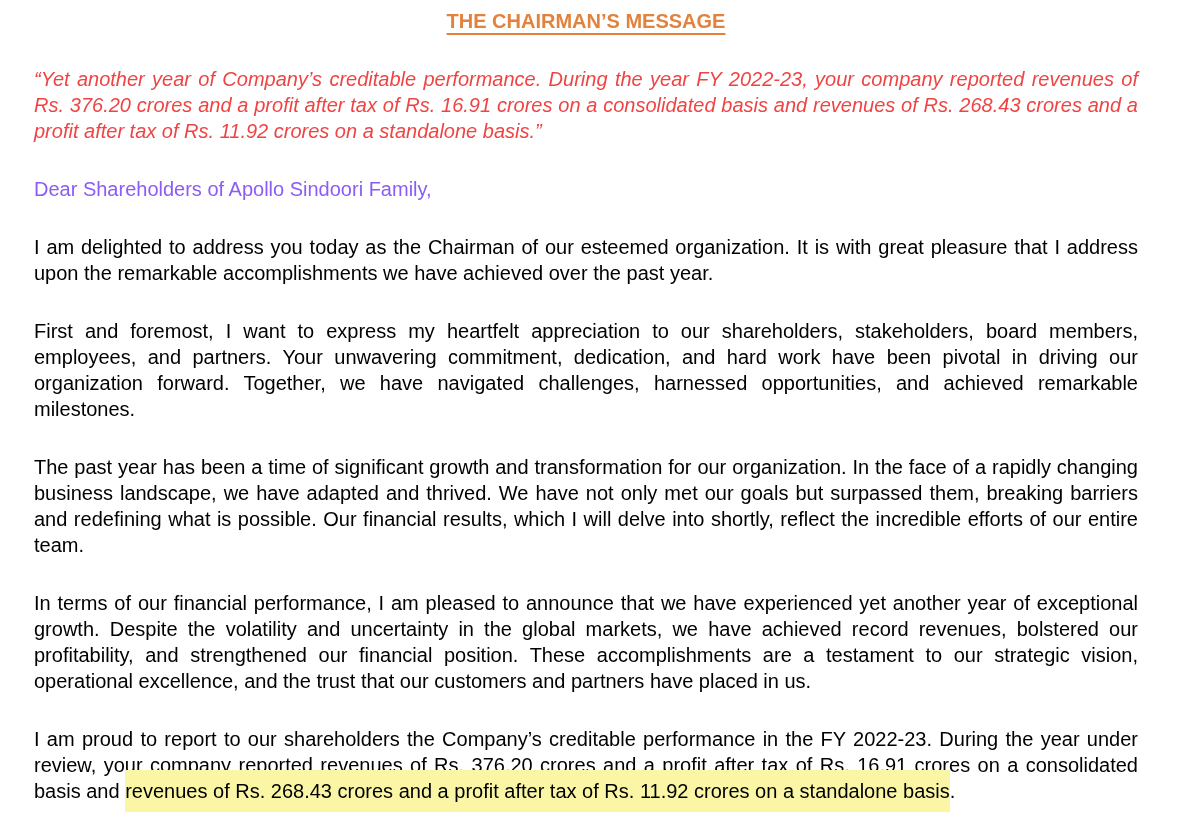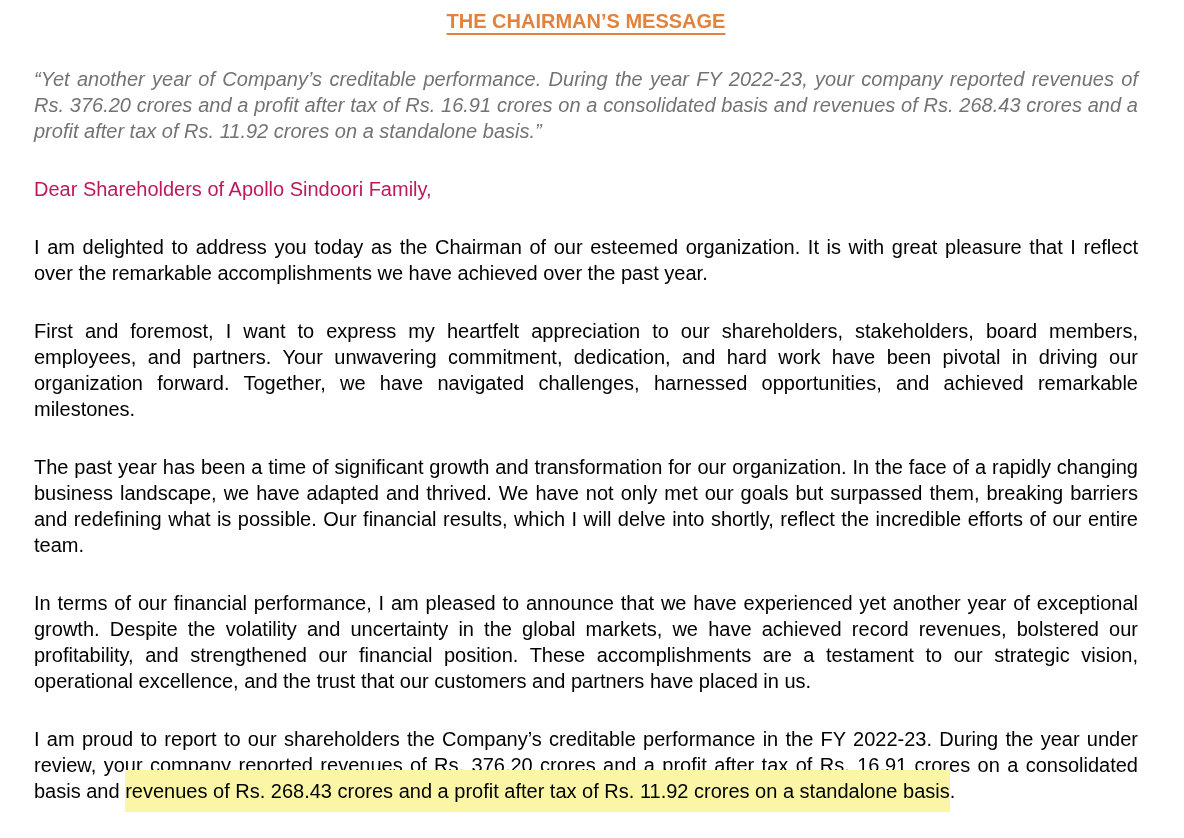--- a/index.html
+++ b/index.html
@@ -24,27 +24,27 @@
     line-height: 26px;
     font-weight: bold;
     color: #E2823C;
     text-align: center;
     text-decoration: underline;
     text-underline-offset: 5px;
     text-decoration-thickness: 2px;
     margin: 0 0 32px 0;
   }
   .quote {
-    color: #737373;
+    color: #ef4444;
     font-style: italic;
     text-align: justify;
     margin: 0 0 32px 0;
   }
   .salutation {
-    color: #be185d;
+    color: #8b5cf6;
     margin: 0 0 32px 0;
   }
   .body-para {
     color: #000000;
     text-align: justify;
     margin: 0 0 32px 0;
   }
   mark.hl {
     background-color: #FAF6A6;
     color: #000000;
@@ -54,21 +54,21 @@
 </head>
 <body>
 
 <div class="page">
   <h1 class="title">THE CHAIRMAN’S MESSAGE</h1>
 
   <p class="quote">“Yet another year of Company’s creditable performance. During the year FY 2022-23, your company reported revenues of Rs. 376.20 crores and a profit after tax of Rs. 16.91 crores on a consolidated basis and revenues of Rs. 268.43 crores and a profit after tax of Rs. 11.92 crores on a standalone basis.”</p>
 
   <p class="salutation">Dear Shareholders of Apollo Sindoori Family,</p>
 
-  <p class="body-para">I am delighted to address you today as the Chairman of our esteemed organization. It is with great pleasure that I reflect over the remarkable accomplishments we have achieved over the past year.</p>
+  <p class="body-para">I am delighted to address you today as the Chairman of our esteemed organization. It is with great pleasure that I address upon the remarkable accomplishments we have achieved over the past year.</p>
 
   <p class="body-para">First and foremost, I want to express my heartfelt appreciation to our shareholders, stakeholders, board members, employees, and partners. Your unwavering commitment, dedication, and hard work have been pivotal in driving our organization forward. Together, we have navigated challenges, harnessed opportunities, and achieved remarkable milestones.</p>
 
   <p class="body-para">The past year has been a time of significant growth and transformation for our organization. In the face of a rapidly changing business landscape, we have adapted and thrived. We have not only met our goals but surpassed them, breaking barriers and redefining what is possible. Our financial results, which I will delve into shortly, reflect the incredible efforts of our entire team.</p>
 
   <p class="body-para">In terms of our financial performance, I am pleased to announce that we have experienced yet another year of exceptional growth. Despite the volatility and uncertainty in the global markets, we have achieved record revenues, bolstered our profitability, and strengthened our financial position. These accomplishments are a testament to our strategic vision, operational excellence, and the trust that our customers and partners have placed in us.</p>
 
   <p class="body-para"><span>I am proud to report to our shareholders the Company’s creditable performance in the FY 2022-23. During the year under review, your company reported revenues of Rs. 376.20 crores and a profit after tax of Rs. 16.91 crores on a consolidated basis and </span><mark class="hl">revenues of Rs. 268.43 crores and a profit after tax of Rs. 11.92 crores on a standalone basis</mark><span>.</span></p>
 </div>
 

